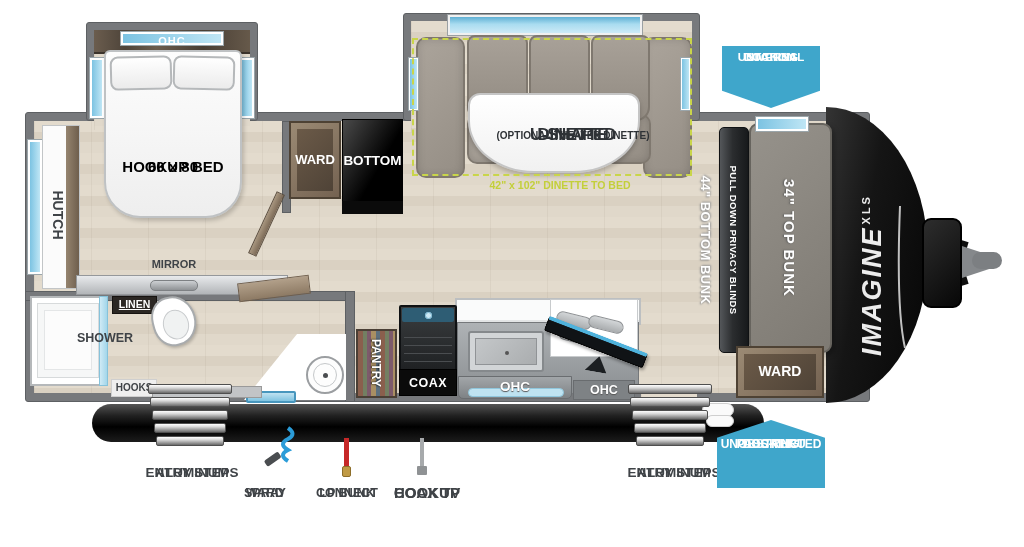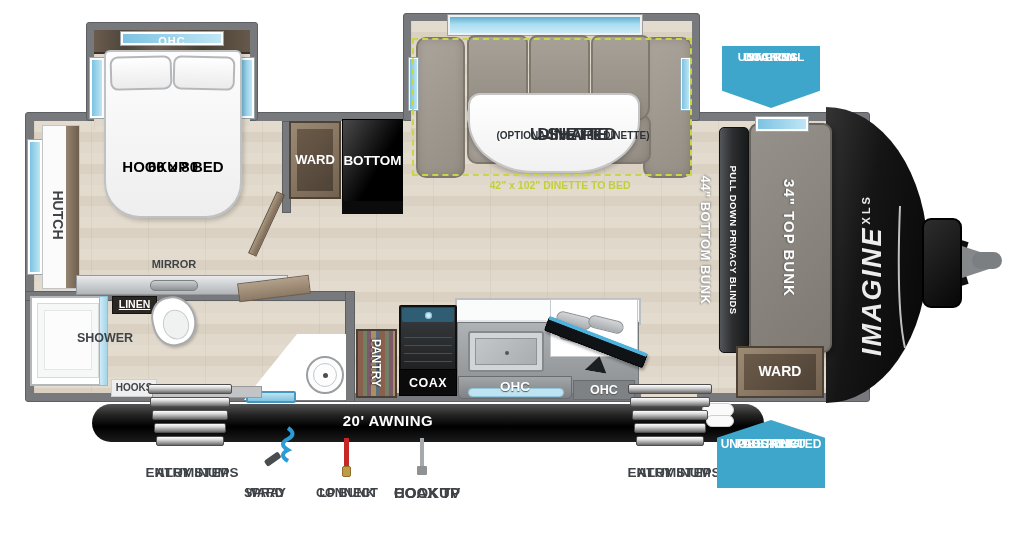--- a/index.html
+++ b/index.html
@@ -183,21 +183,20 @@
   <div data-name="dinette-slideout"></div>
   <div data-name="dinette-slideout-floor"></div>
   <div data-name="hitch-bar-top"></div>
   <div data-name="hitch-bar-bottom"></div>
   <div data-name="front-cap"></div>
   <div data-name="hitch-coupler-triangle"></div>
   <div data-name="hitch-coupler-tip"></div>
   <div data-name="propane-cover"></div>
 
   <div data-name="awning-tube"></div>
-  <div class="wlbl cflex" data-name="awning-label">20' AWNING</div>
 
   <div data-name="bedroom-ohc-cabinet"></div>
   <div class="win" data-name="bedroom-ohc-window"></div>
   <div class="wlbl cflex" data-name="bedroom-ohc-label">OHC</div>
   <div class="win" data-name="bedroom-window-left"></div>
   <div class="win" data-name="bedroom-window-right"></div>
   <div data-name="queen-bed"></div>
   <div class="pillow" data-name="pillow-left"></div>
   <div class="pillow" data-name="pillow-right"></div>
   <div class="lbl colflex" data-name="queen-bed-label">

